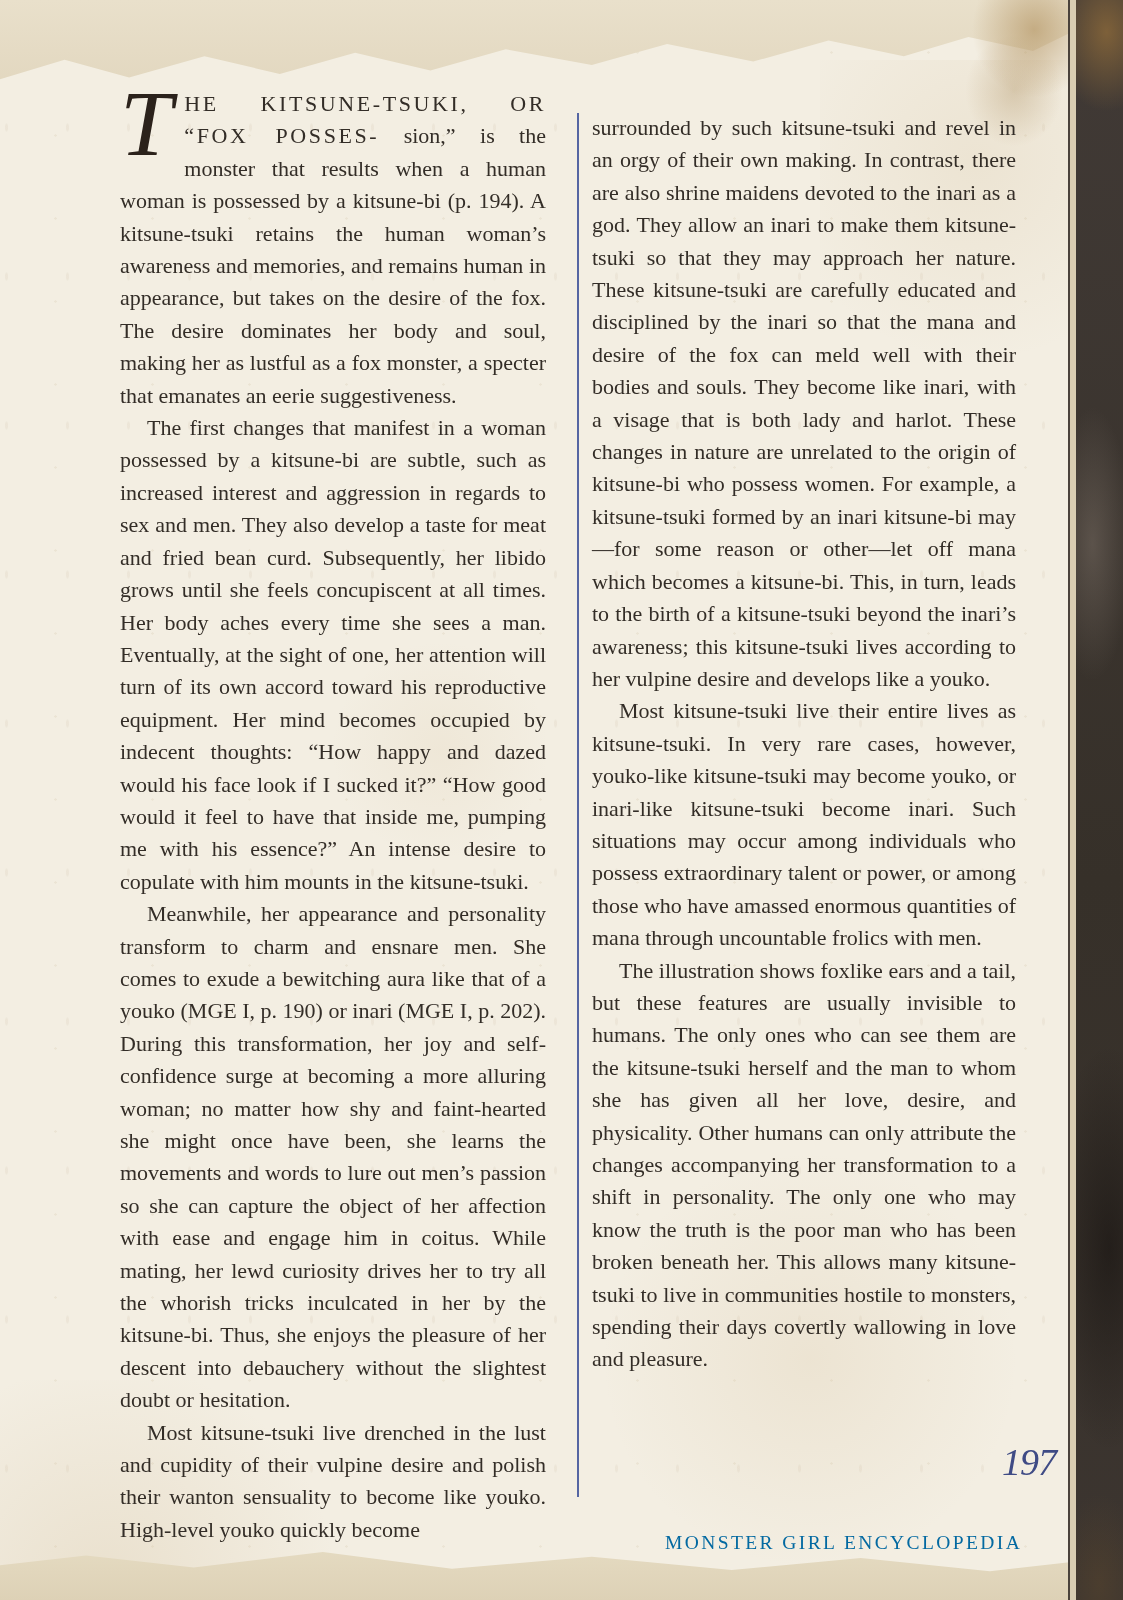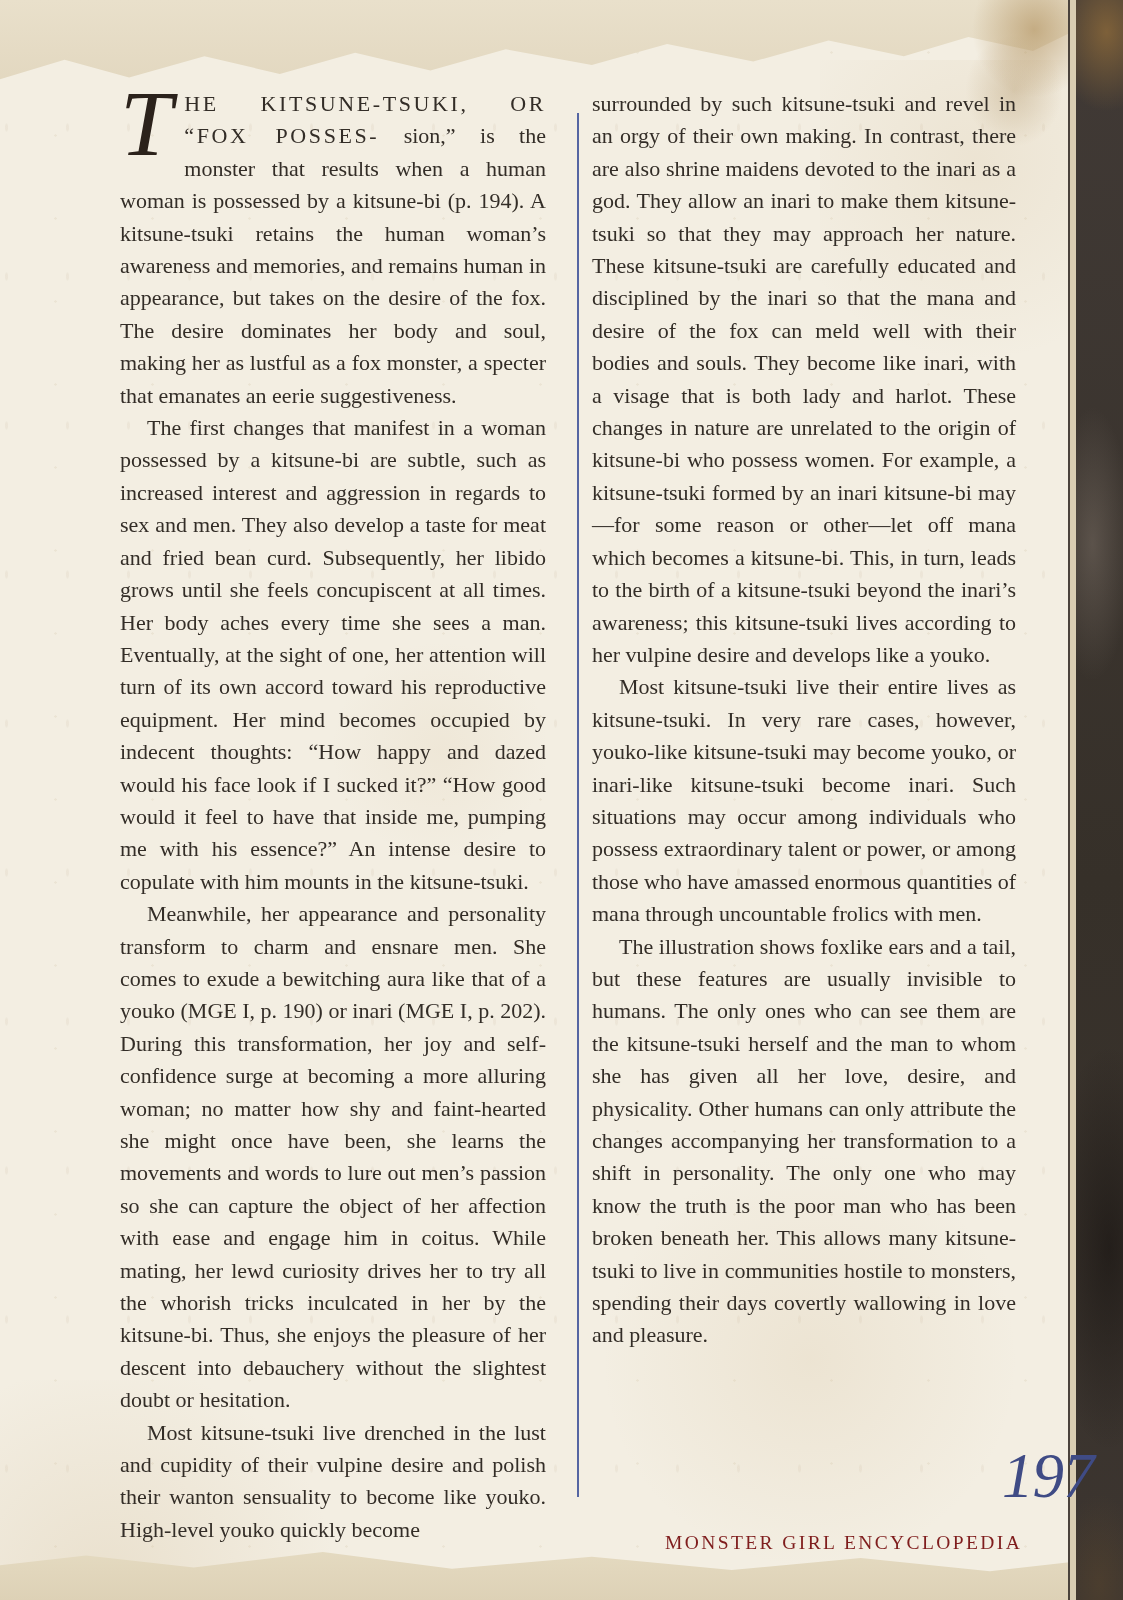--- a/index.html
+++ b/index.html
@@ -59,40 +59,40 @@
       linear-gradient(#413a36,#363029 55%,#3c3530);
   }
 
   
   .col-divider{position:absolute;left:577px;top:113px;height:1384px;width:2px;background:#5565a2;}
 
   
   .col{position:absolute;top:88px;width:426px;color:#332d27;
        font-size:22px;line-height:32.4px;text-align:justify;}
   .col-left{left:120px;}
-  .col-right{left:592px;width:424px;}
+  .col-right{left:592px;width:424px;margin-top:24px;}
   .col p{margin:0;}
   .col p.indent{text-indent:27px;}
 
   .dropcap{
     float:left;font-size:94px;line-height:64px;font-style:italic;
     color:#2b221b;margin:3px 12px 0 0;
   }
   .lead{
     text-transform:uppercase;font-size:22px;letter-spacing:2.6px;
   }
 
   
   .footer-title{
     position:absolute;left:665px;top:1532px;
-    font-size:19.5px;letter-spacing:2.4px;color:#7f1d1d;white-space:nowrap;
+    font-size:19.5px;letter-spacing:2.4px;color:#0369a1;white-space:nowrap;
   }
   .footer-page{
     position:absolute;left:1002px;top:1440px;
-    font-size:63px;font-style:italic;color:#3f4b85;letter-spacing:-1px;font-family:Liberation Serif, serif;
+    font-size:38px;font-style:italic;color:#3f4b85;letter-spacing:-1px;font-family:Liberation Serif, serif;
   }
 </style>
 </head>
 <body>
 
 <div class="paper"></div>
 <div class="stain s1"></div>
 <div class="stain s2"></div>
 <div class="stain s3"></div>
 <div class="stain s4"></div>

